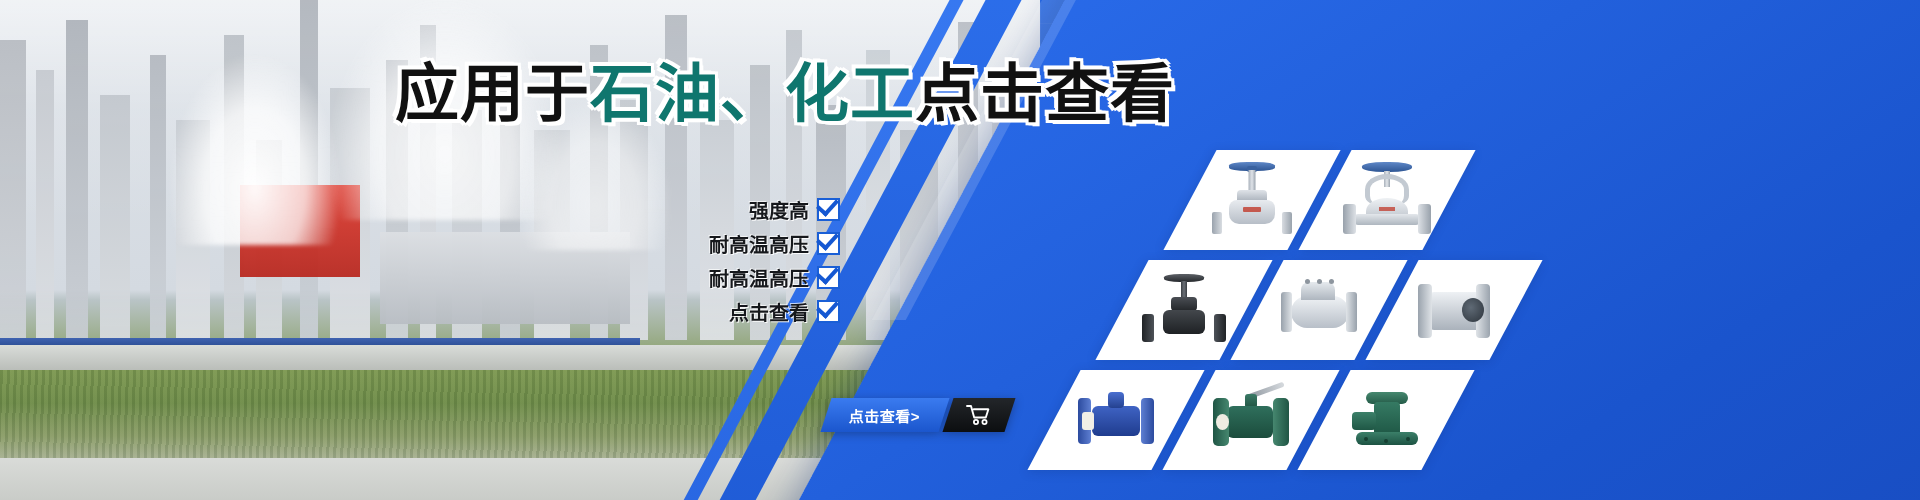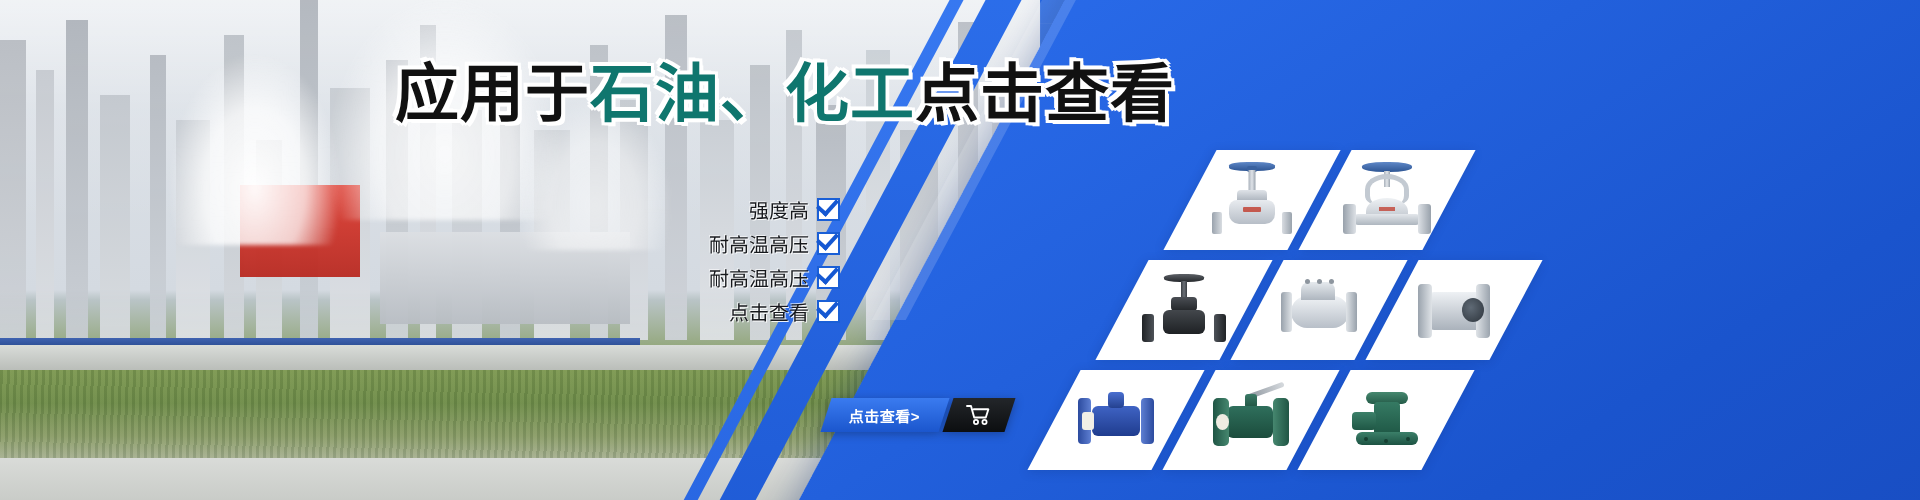--- a/index.html
+++ b/index.html
@@ -267,21 +267,21 @@
   }
 
   
   .features{
     position:absolute;left:640px;top:195px;
     width:200px;
     display:flex;flex-direction:column;align-items:flex-end;gap:5px;
   }
   .feature{
     display:flex;align-items:center;gap:8px;
-    font-size:20px;font-weight:normal;color:#16181c;
+    font-size:20px;font-weight:bold;color:#16181c;
     text-shadow:1px 1px 0 rgba(255,255,255,.9),-1px -1px 0 rgba(255,255,255,.7);
   }
   .chk{
     position:relative;width:19px;height:19px;
     border:2px solid #1a5fd6;background:#fff;flex:none;
   }
   .chk:after{
     content:"";position:absolute;left:2px;top:-5px;
     width:9px;height:16px;border:solid #1558d2;
     border-width:0 4px 4px 0;transform:rotate(42deg);

